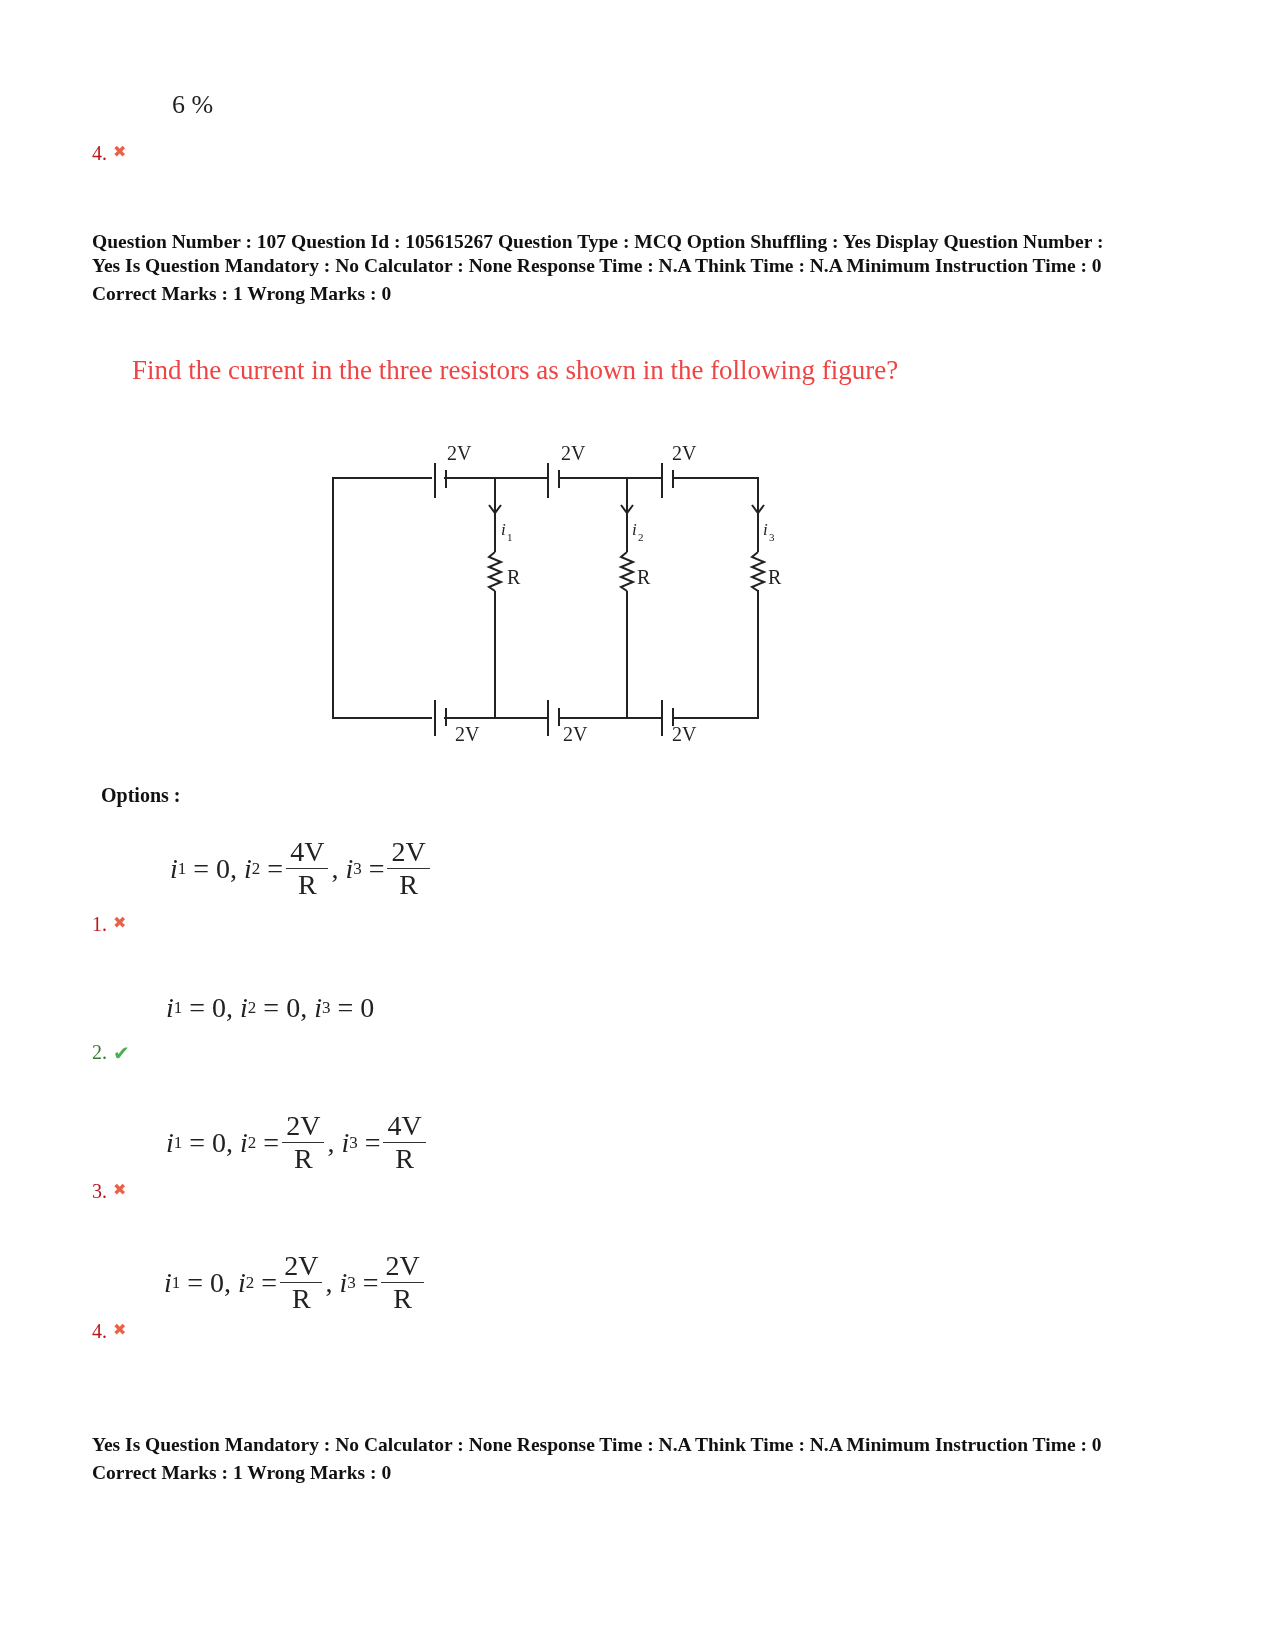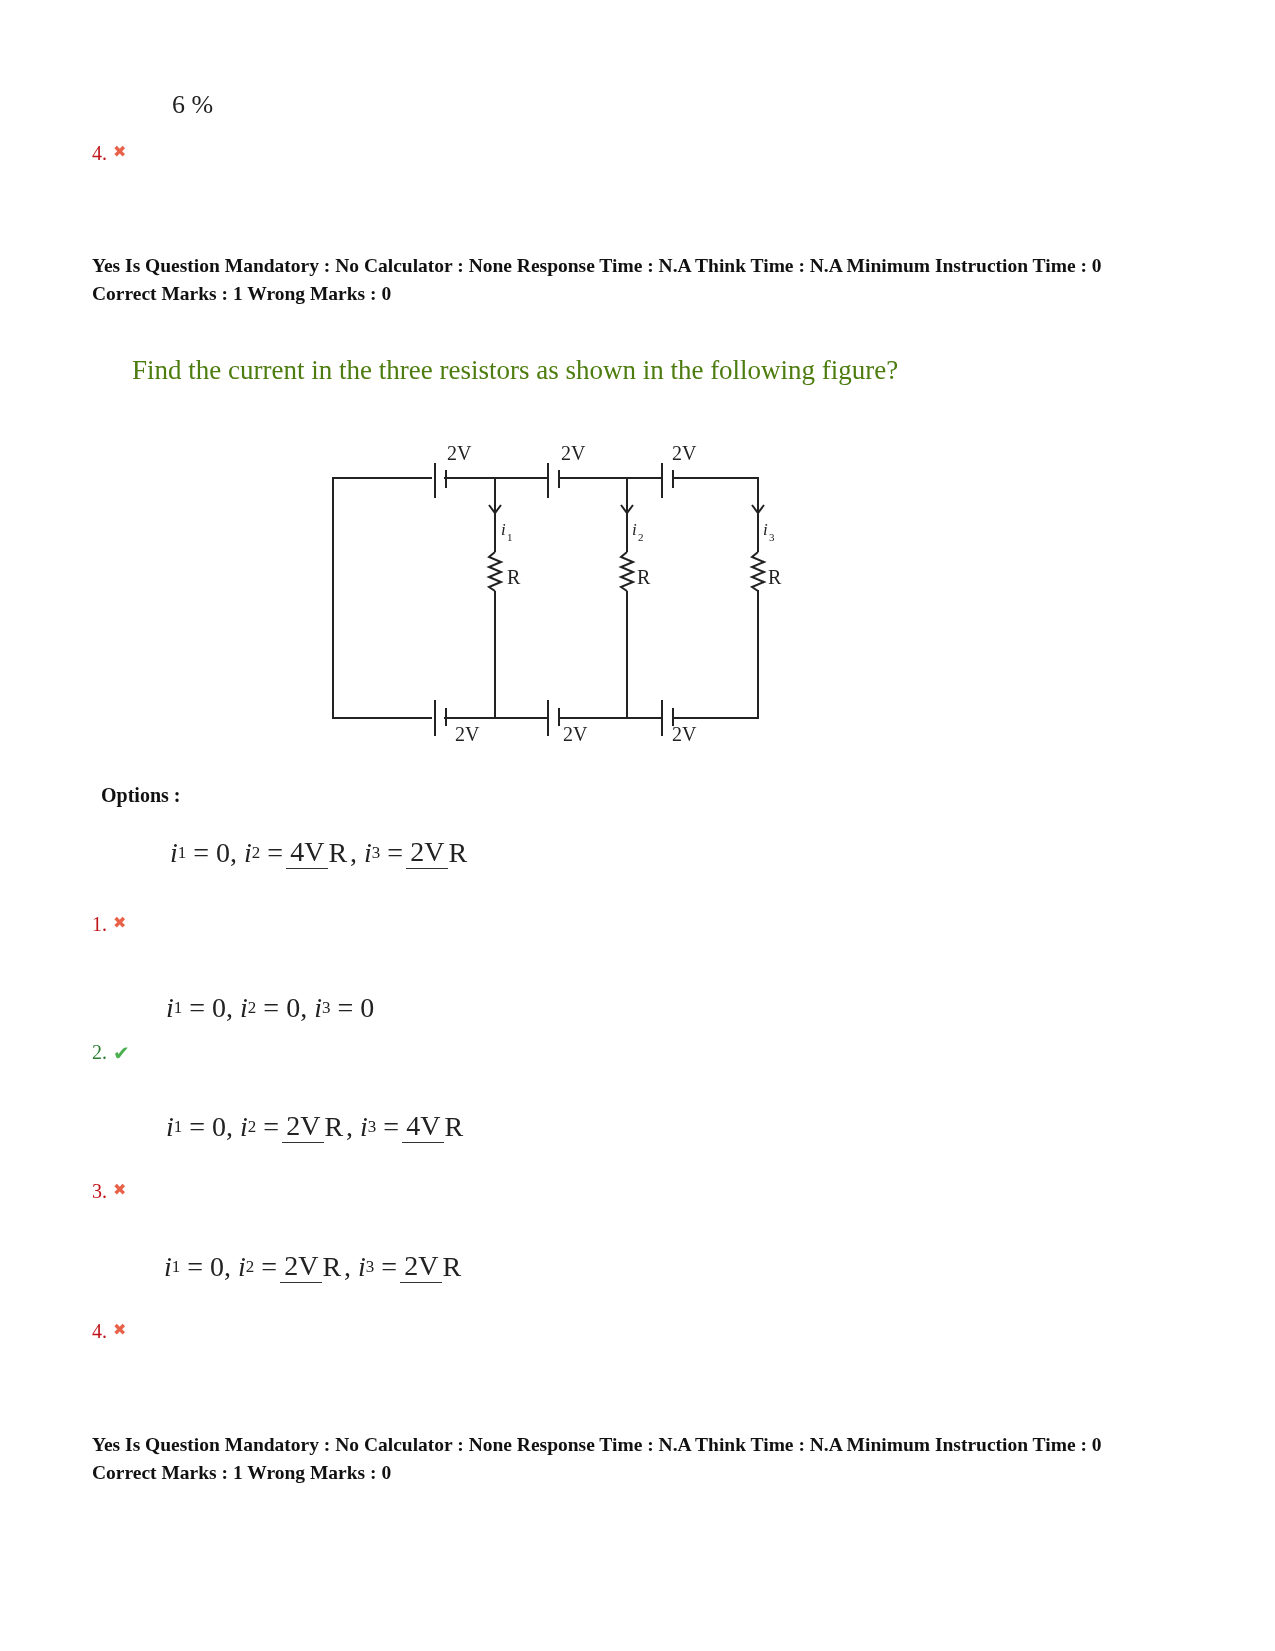--- a/index.html
+++ b/index.html
@@ -7,40 +7,40 @@
   .abs { position:absolute; }
   .prev-answer { left:172px; top:90px; font-size:26px; color:#222; }
   .optnum { font-size:20px; }
   .optnum.wrong { color:#c0161b; }
   .optnum.right { color:#2e7d32; }
   .mark { display:inline-block; margin-left:6px; font-size:16px; vertical-align:top; }
   .mark.wrong { color:#e8624a; }
   .mark.right { color:#4caf50; font-size:20px; }
   .meta { left:92px; width:1110px; font-weight:bold; font-size:19.5px; line-height:24px; }
   .meta .l3 { margin-top:4px; display:block; }
-  .qtext { left:132px; top:355px; font-size:27px; color:#4d7c0f; }
+  .qtext { left:132px; top:355px; font-size:27px; color:#ef4444; }
   .options-label { left:101px; top:784px; font-weight:bold; font-size:20px; }
   .eq { font-size:28px; display:flex; align-items:center; color:#222; white-space:nowrap; }
   .eq .var { font-style:italic; }
   .eq sub { font-size:17px; font-style:normal; }
-  .frac { display:inline-flex; align-items:center; margin:0 3px; }
+  .frac { display:inline-flex; flex-direction:column; align-items:center; margin:0 3px; }
   .frac .num { border-bottom:1.5px solid #333; padding:0 4px; line-height:32px; }
   .frac .den { line-height:32px; }
   svg text { font-family:"Liberation Serif", serif; }
 </style>
 </head>
 <body>
 
 <div class="abs prev-answer">6 %</div>
 <div class="abs optnum wrong" style="left:92px;top:142px;">
   <span>4.</span><span class="mark wrong">✖</span>
 </div>
 
 <div class="abs meta" style="top:230px;">
-  <br>
+  <span>Question Number : 107 Question Id : 105615267 Question Type : MCQ Option Shuffling : Yes Display Question Number :</span><br>
   <span>Yes Is Question Mandatory : No Calculator : None Response Time : N.A Think Time : N.A Minimum Instruction Time : 0</span>
   <span class="l3">Correct Marks : 1 Wrong Marks : 0</span>
 </div>
 
 <div class="abs qtext">Find the current in the three resistors as shown in the following figure?</div>
 
 <svg class="abs" style="left:0;top:0;" width="1275" height="780">
   <g stroke="#222" stroke-width="2" fill="none">
 
     <polyline points="432,478 333,478 333,718 432,718"></polyline>

